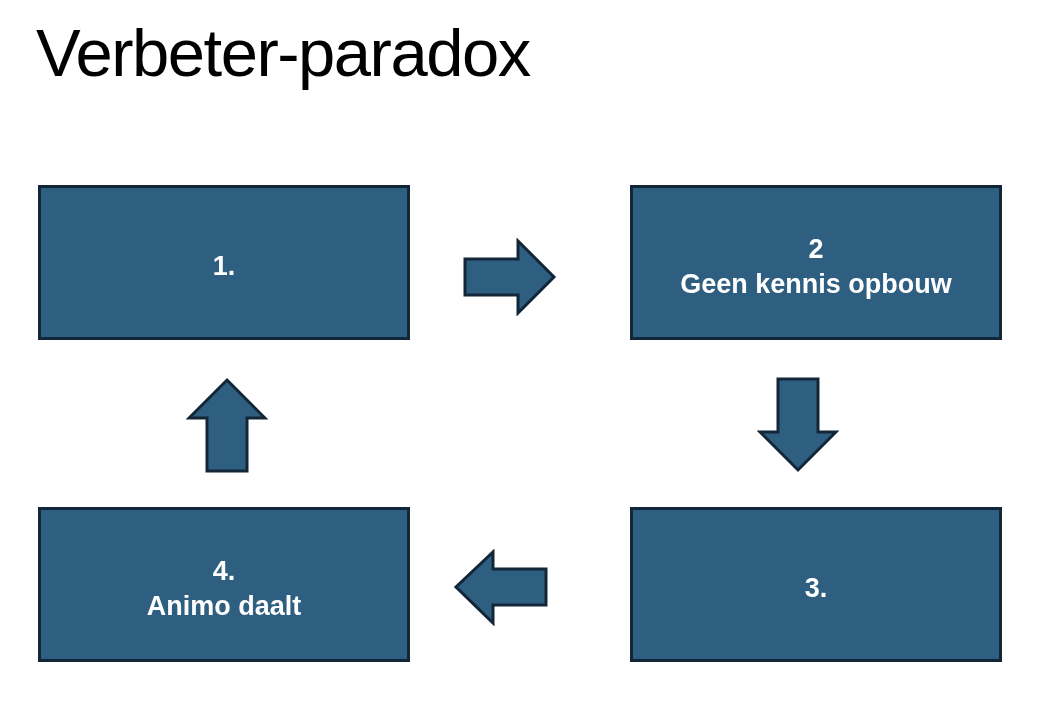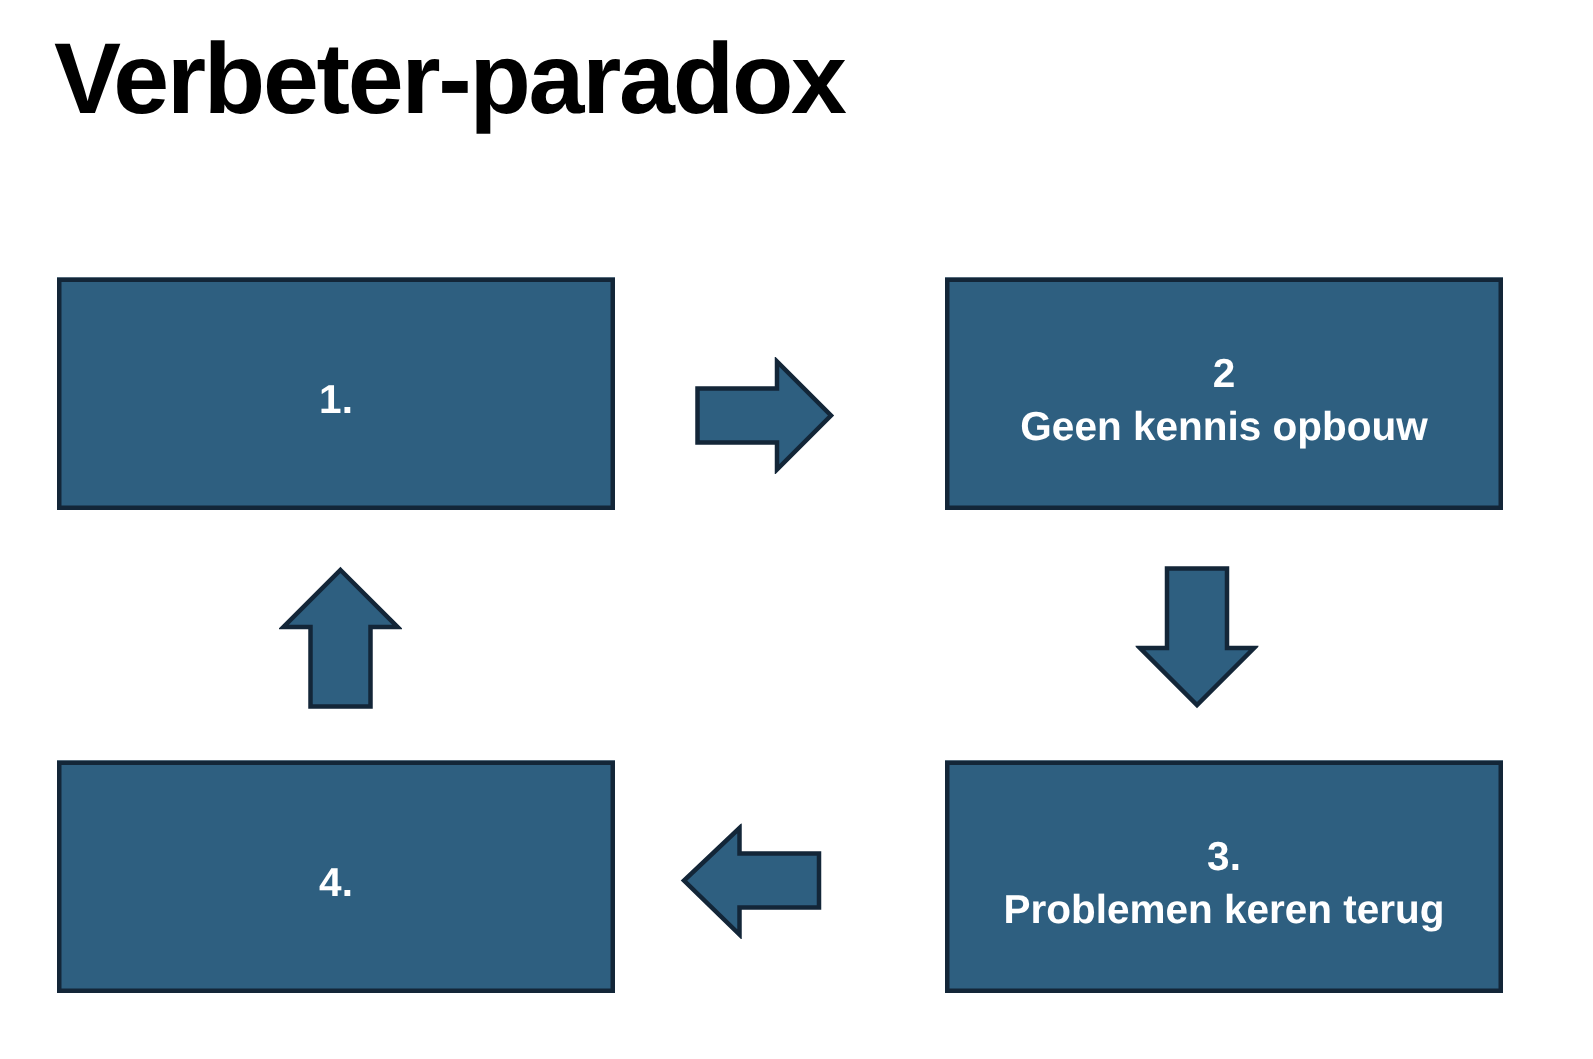--- a/index.html
+++ b/index.html
@@ -13,21 +13,21 @@
     width: 1062px;
     height: 706px;
     background: var(--background, #ffffff);
     overflow: hidden;
   }
   .title {
     position: absolute;
     left: 36px;
     top: 14px;
     font-size: 67px;
-    font-weight: 700;
+    font-weight: 400;
     letter-spacing: -1.5px;
     color: var(--title-text, #000000);
     white-space: nowrap;
   }
   .box {
     position: absolute;
     width: 372px;
     height: 155px;
     box-sizing: border-box;
     background: var(--box-fill, #2E5F80);
@@ -73,25 +73,25 @@
     <div>1.</div>
   </div>
 
   <div class="box" id="box-2">
     <div>2</div>
     <div>Geen kennis opbouw</div>
   </div>
 
   <div class="box" id="box-3">
     <div>3.</div>
-    <div>Problemen keren terug</div>
   </div>
 
   <div class="box" id="box-4">
     <div>4.</div>
+    <div>Animo daalt</div>
   </div>
 
   <svg class="arrow" id="arrow-right" width="94" height="78" viewBox="0 0 94 78" aria-hidden="true">
     <polygon points="2,21 55,21 55,3 91,39 55,75 55,57 2,57"></polygon>
   </svg>
 
   <svg class="arrow" id="arrow-down" width="82" height="96" viewBox="0 0 82 96" aria-hidden="true">
     <polygon points="21,2 61,2 61,55 79,55 41,93 3,55 21,55"></polygon>
   </svg>
 

